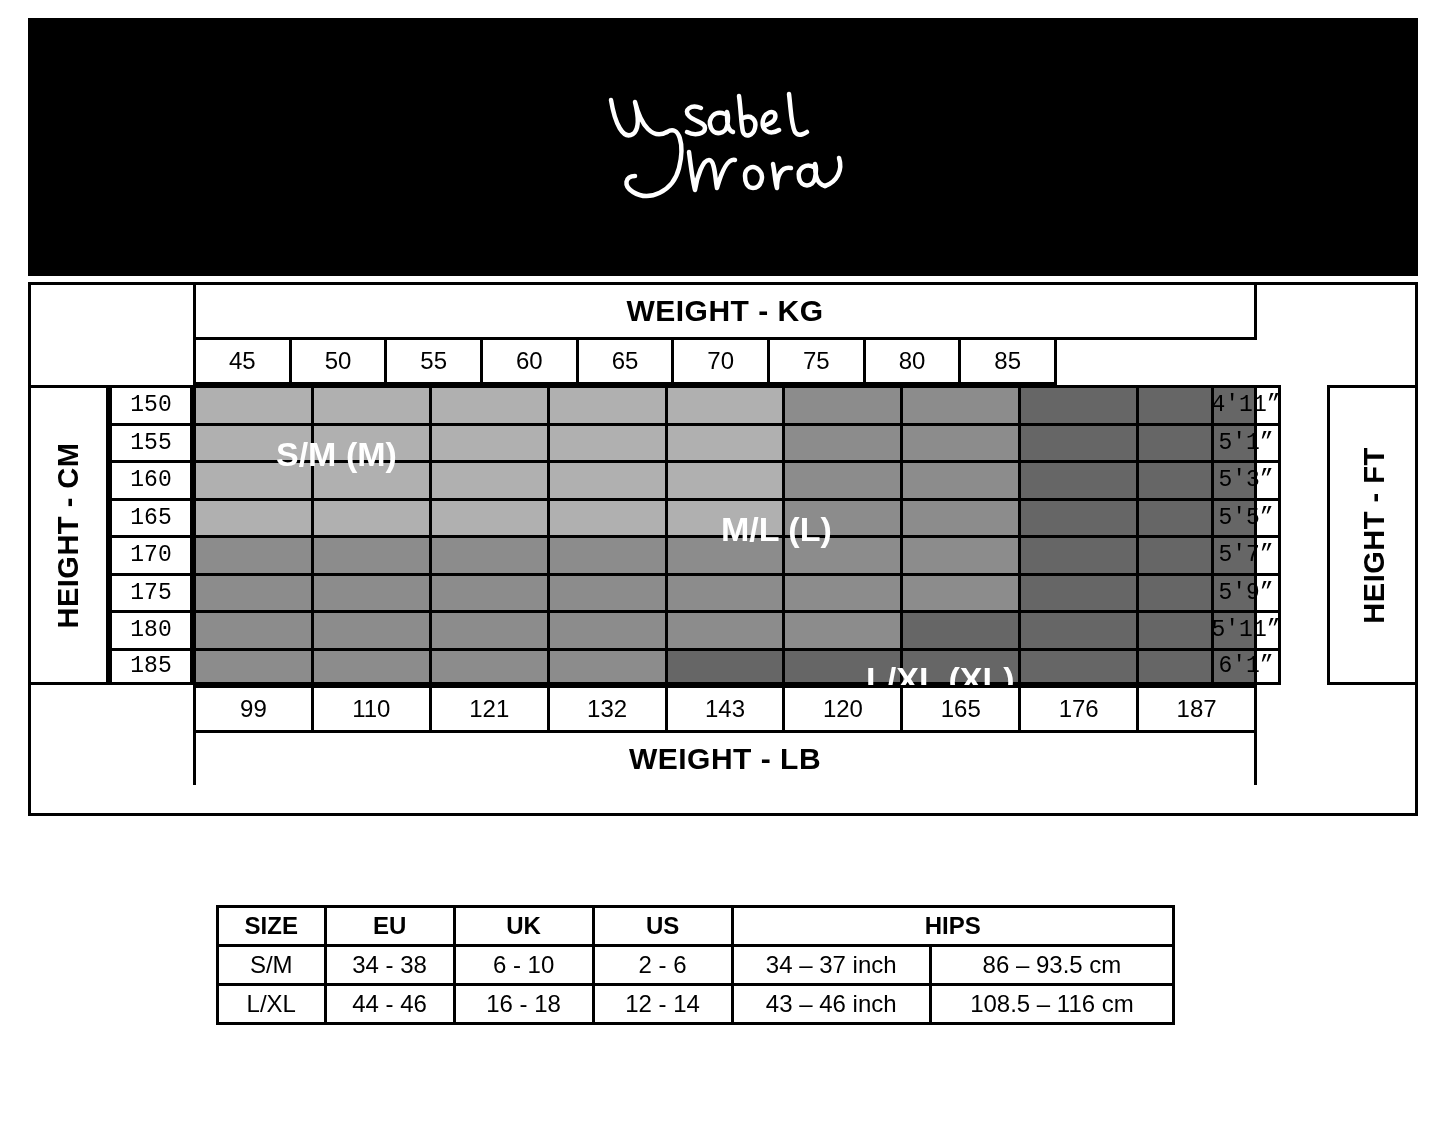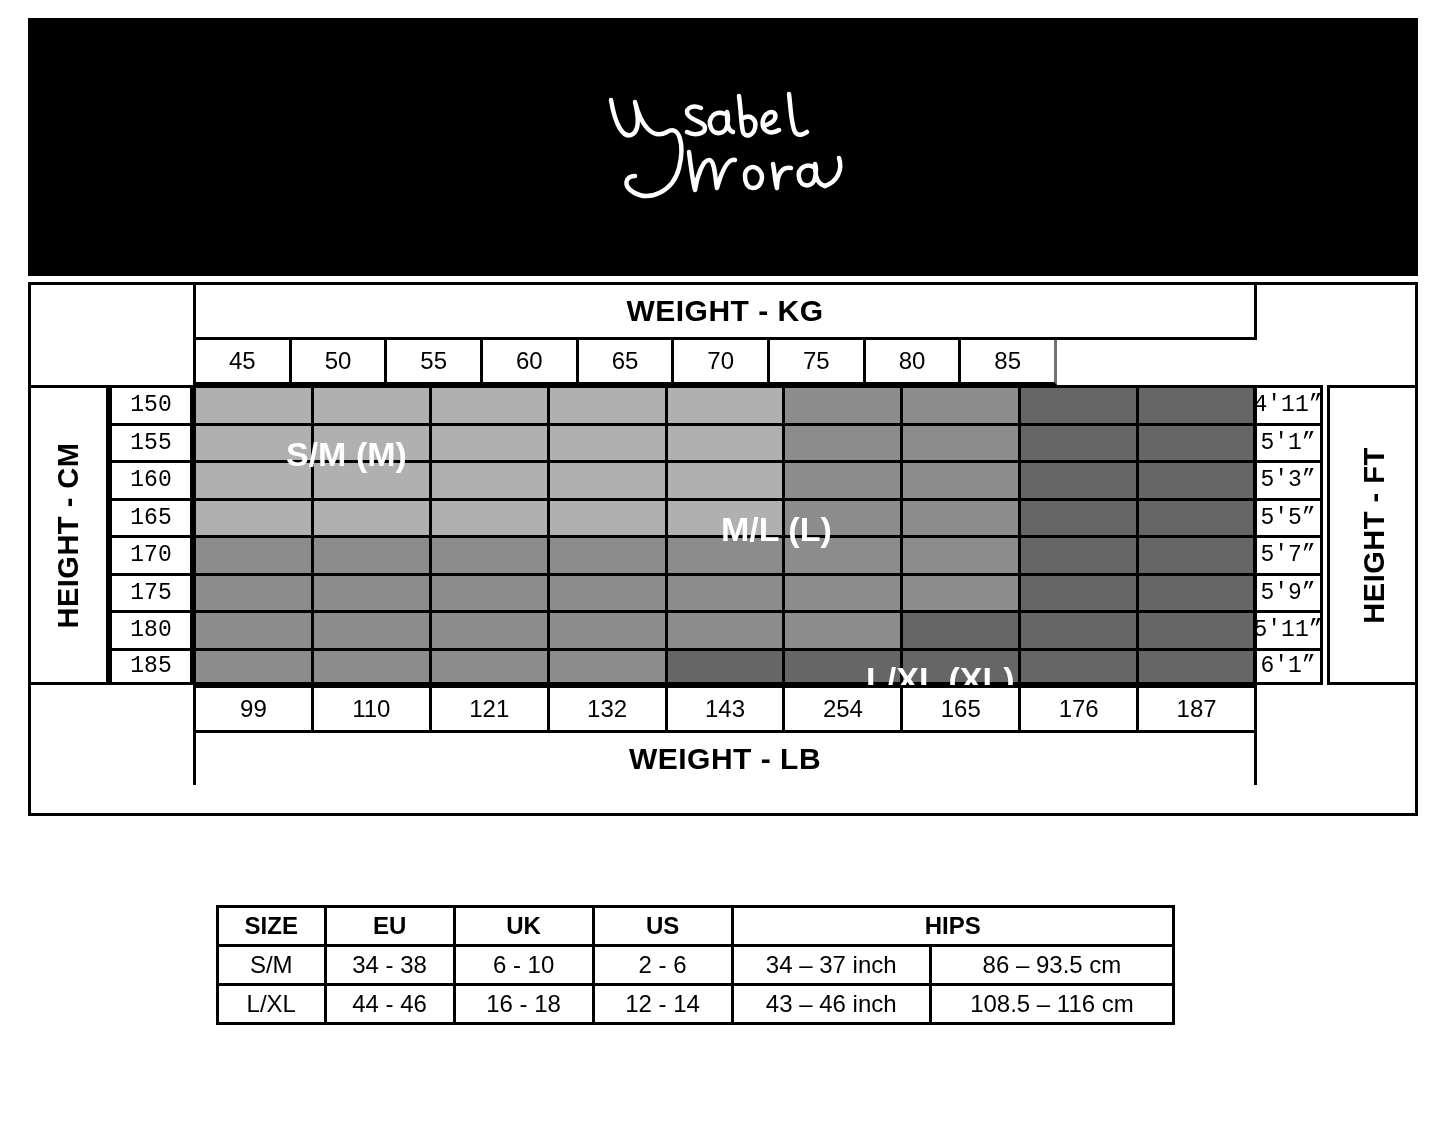--- a/index.html
+++ b/index.html
@@ -55,21 +55,21 @@
     border-bottom: 3px solid #000; border-left: 3px solid #000; border-right: 3px solid #000;
     display: flex; align-items: center; justify-content: center;
     font-size: 30px; font-weight: bold; letter-spacing: .5px;
   }
   .kg-row { left: 162px; top: 55px; width: 864px; height: 45px; display: flex; }
   .kg-row > div {
     flex: 1 1 0; border-left: 3px solid #000; border-bottom: 3px solid #000;
     display: flex; align-items: center; justify-content: center;
     font-size: 24px; box-sizing: border-box;
   }
-  .kg-row > div:last-child { border-right: 3px solid #737373; }
+  .kg-row > div:last-child { border-right: 3px solid #000000; }
 
   .lb-row { left: 162px; top: 400px; width: 1064px; height: 45px; display: flex; }
   .lb-row > div {
     flex: 1 1 0; border-left: 3px solid #000; border-top: 3px solid #000;
     display: flex; align-items: center; justify-content: center;
     font-size: 24px; box-sizing: border-box;
   }
   .lb-row > div:last-child { border-right: 3px solid #000; }
 
   .hdr-weight-lb {
@@ -94,21 +94,21 @@
     border: 3px solid #000; border-right: none;
     display: flex; align-items: center; justify-content: center;
   }
   .height-ft-label span {
     transform: rotate(-90deg);
     white-space: nowrap;
     font-size: 29px; font-weight: bold; letter-spacing: .5px;
   }
 
   .cm-col { left: 78px; top: 100px; width: 84px; height: 300px; }
-  .ft-col { left: 1222px; top: 100px; width: 70px; height: 300px; text-align: right; }
+  .ft-col { left: 1180px; top: 100px; width: 70px; height: 300px; text-align: right; }
   .cm-col > div, .ft-col > div {
     height: 37.5px; box-sizing: border-box;
     border-top: 3px solid #000; border-left: 3px solid #000; border-right: 3px solid #000;
     display: flex; align-items: center; justify-content: center;
     font-size: 23px;
     font-family: Liberation Mono, monospace;
   }
   .cm-col > div:last-child, .ft-col > div:last-child { border-bottom: 3px solid #000; }
 
   .grid { left: 162px; top: 100px; width: 1064px; height: 300px; }
@@ -121,21 +121,21 @@
   .grid-row:last-child > div { border-bottom: 3px solid #000; }
 
   .zone-label {
     position: absolute;
     color: #ffffff;
     font-size: 34px;
     font-weight: bold;
     white-space: nowrap;
     pointer-events: none;
   }
-  .zone-sm  { left: 255px; top: 150px; }
+  .zone-sm  { left: 245px; top: 150px; }
   .zone-ml  { left: 690px; top: 225px; }
   .zone_lxl { left: 835px; top: 375px; }
 
   
   .size-table {
     position: absolute;
     left: 216px; top: 905px;
     width: 959px;
     border-collapse: collapse;
     font-size: 24px;
@@ -323,21 +323,21 @@
   <div class="cell-abs height-ft-label">
     <span>HEIGHT - FT</span>
   </div>
 
   <div class="cell-abs lb-row">
     <div>99</div>
     <div>110</div>
     <div>121</div>
     <div>132</div>
     <div>143</div>
-    <div>254</div>
+    <div>120</div>
     <div>165</div>
     <div>176</div>
     <div>187</div>
   </div>
 
   <div class="cell-abs hdr-weight-lb">WEIGHT - LB</div>
 </div>
 
 <table class="size-table">
   <thead>

